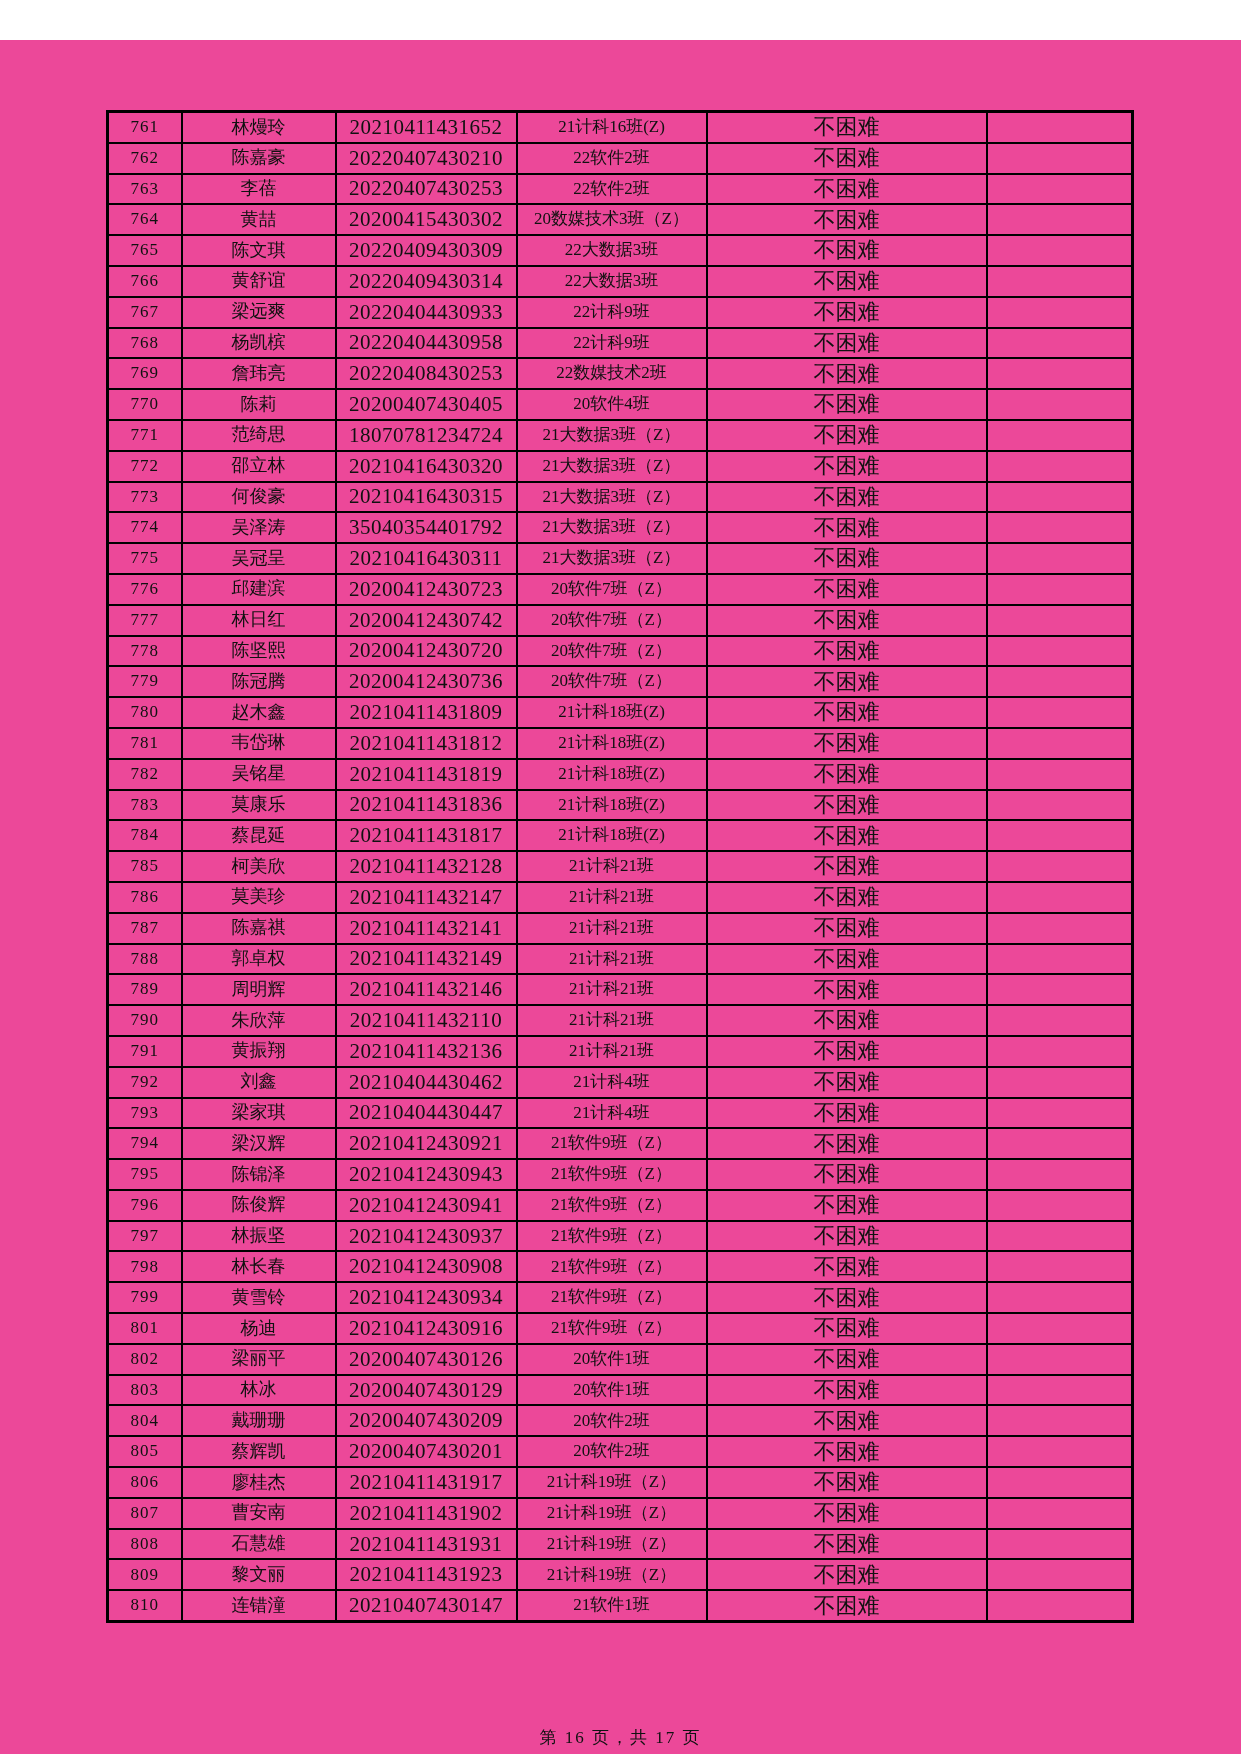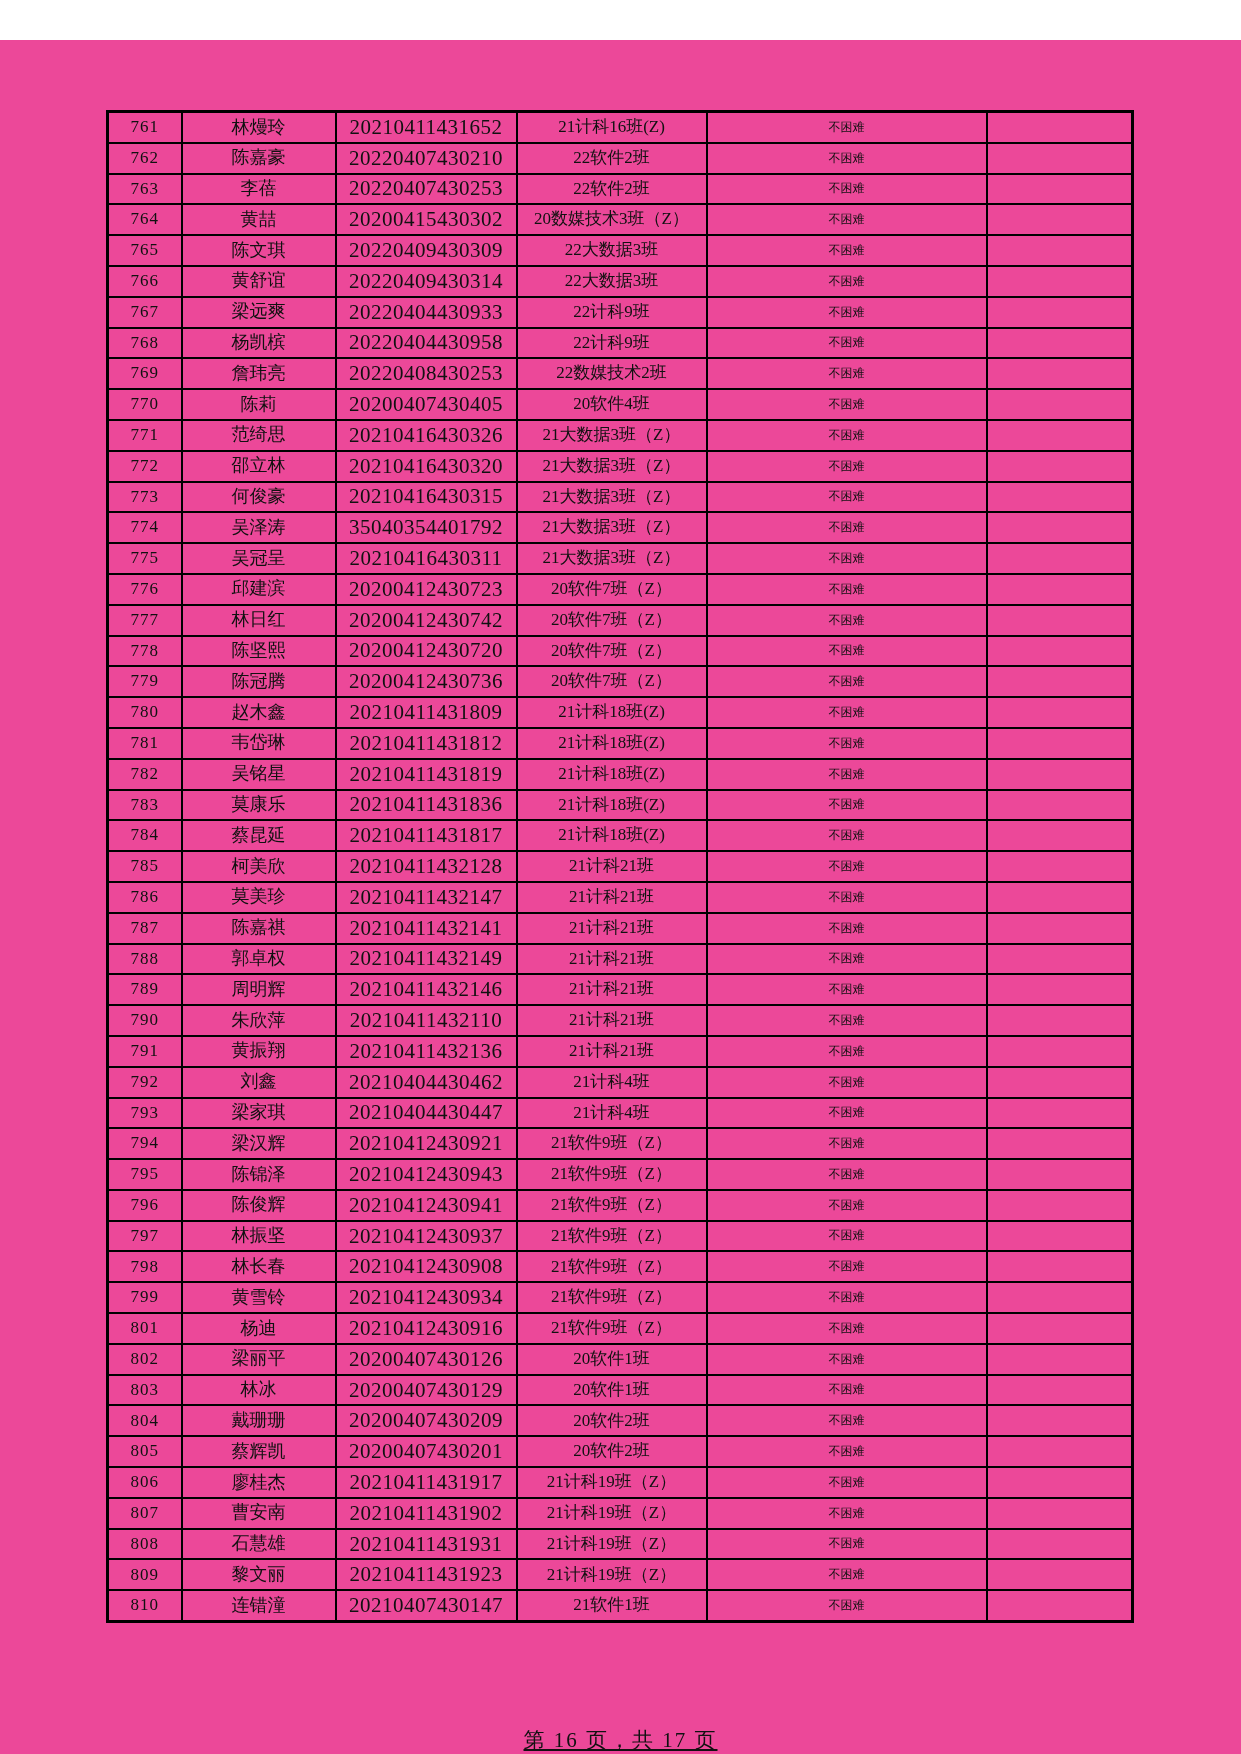--- a/index.html
+++ b/index.html
@@ -33,31 +33,30 @@
     text-align: center;
     vertical-align: middle;
     font-size: 18px;
     line-height: 1.1;
     white-space: nowrap;
     overflow: hidden;
   }
   table.roster td.c-no     { font-size: 17px; letter-spacing: 1px; }
   table.roster td.c-id     { font-size: 21px; letter-spacing: 0.5px; }
   table.roster td.c-class  { font-size: 17px; }
-  table.roster td.c-status { font-size: 12px; }
+  table.roster td.c-status { font-size: 22px; }
   .footer {
     position: absolute;
     left: 0;
     top: 1686px;
     width: 100%;
     text-align: center;
-    font-size: 21px;
+    font-size: 17px;
     letter-spacing: 2px;
     color: #111111;
-    text-decoration: underline;
   }
 </style>
 </head>
 <body>
 
 <div class="page">
 
   <table class="roster">
     <colgroup>
       <col style="width:74px">
@@ -144,21 +143,21 @@
           <td class="c-no">770</td>
           <td class="c-name">陈莉</td>
           <td class="c-id">20200407430405</td>
           <td class="c-class">20软件4班</td>
           <td class="c-status">不困难</td>
           <td class="c-note"></td>
         </tr>
         <tr>
           <td class="c-no">771</td>
           <td class="c-name">范绮思</td>
-          <td class="c-id">20210416430326</td>
+          <td class="c-id">18070781234724</td>
           <td class="c-class">21大数据3班（Z）</td>
           <td class="c-status">不困难</td>
           <td class="c-note"></td>
         </tr>
         <tr>
           <td class="c-no">772</td>
           <td class="c-name">邵立林</td>
           <td class="c-id">20210416430320</td>
           <td class="c-class">21大数据3班（Z）</td>
           <td class="c-status">不困难</td>

